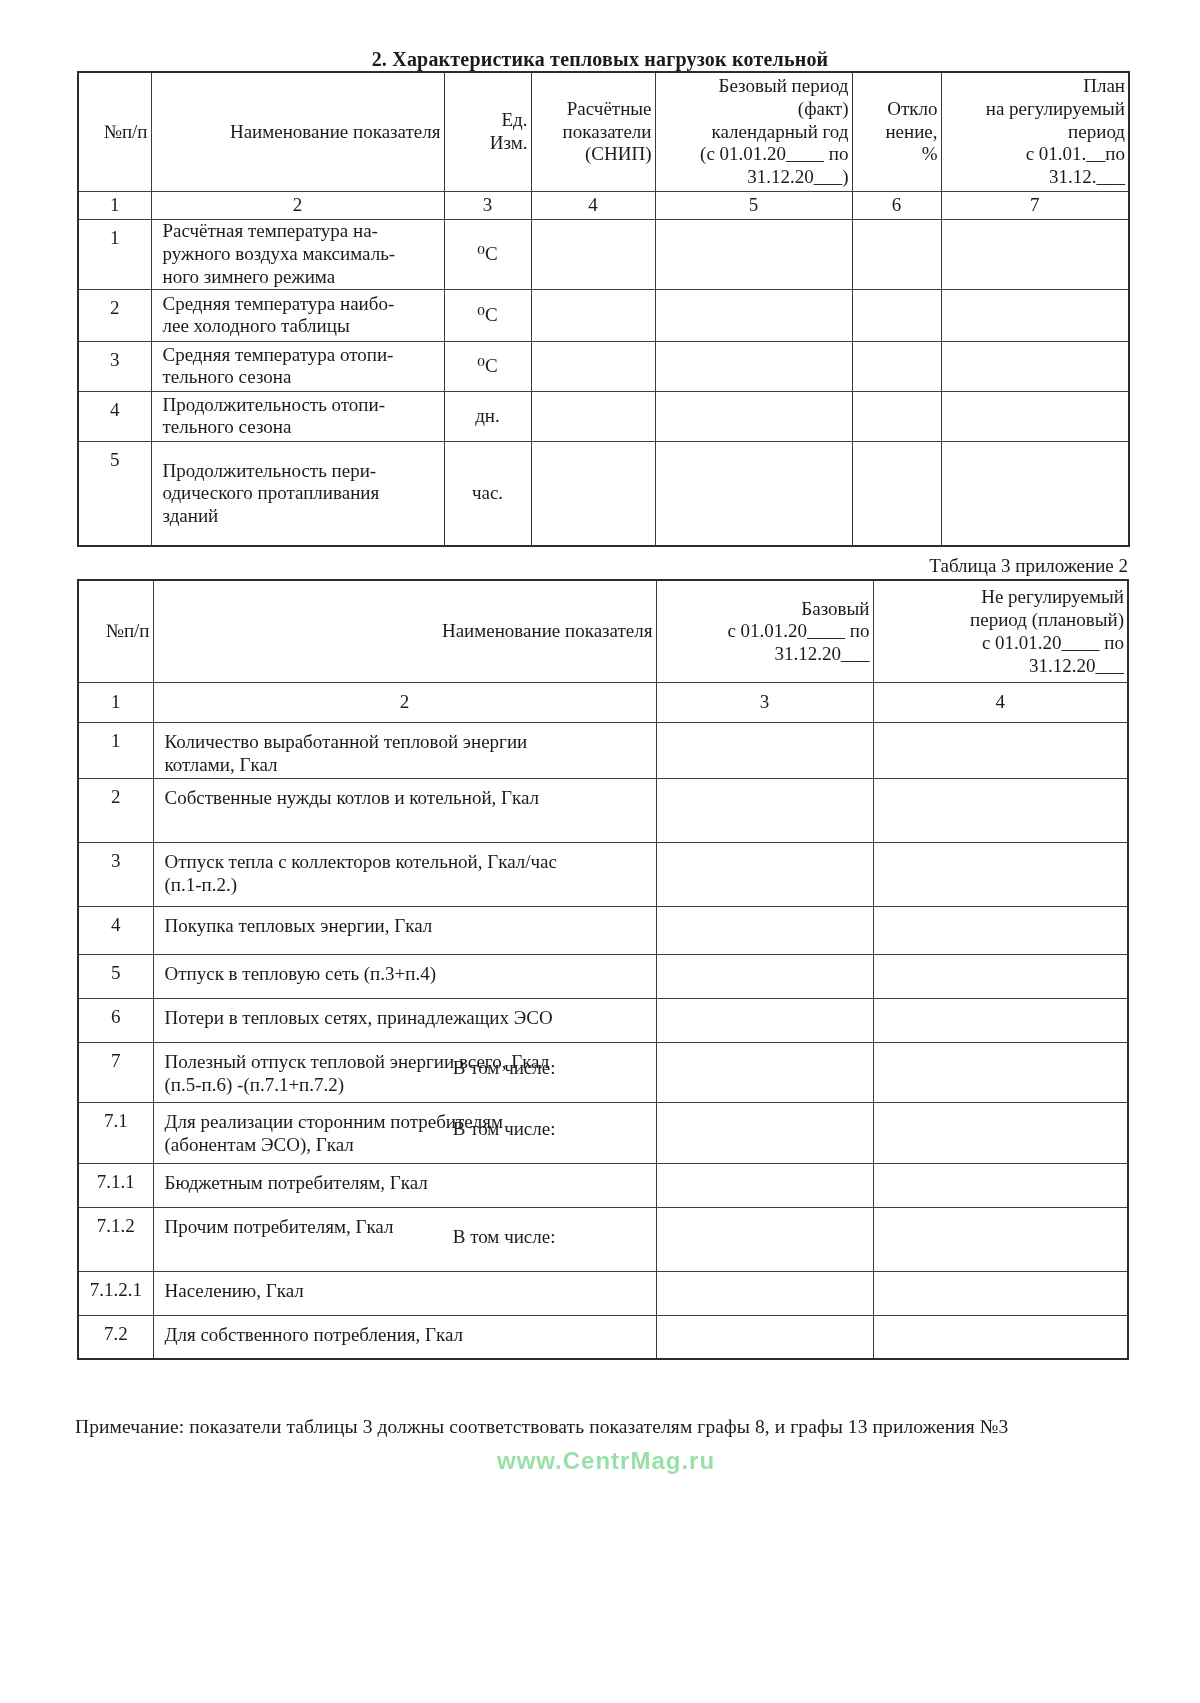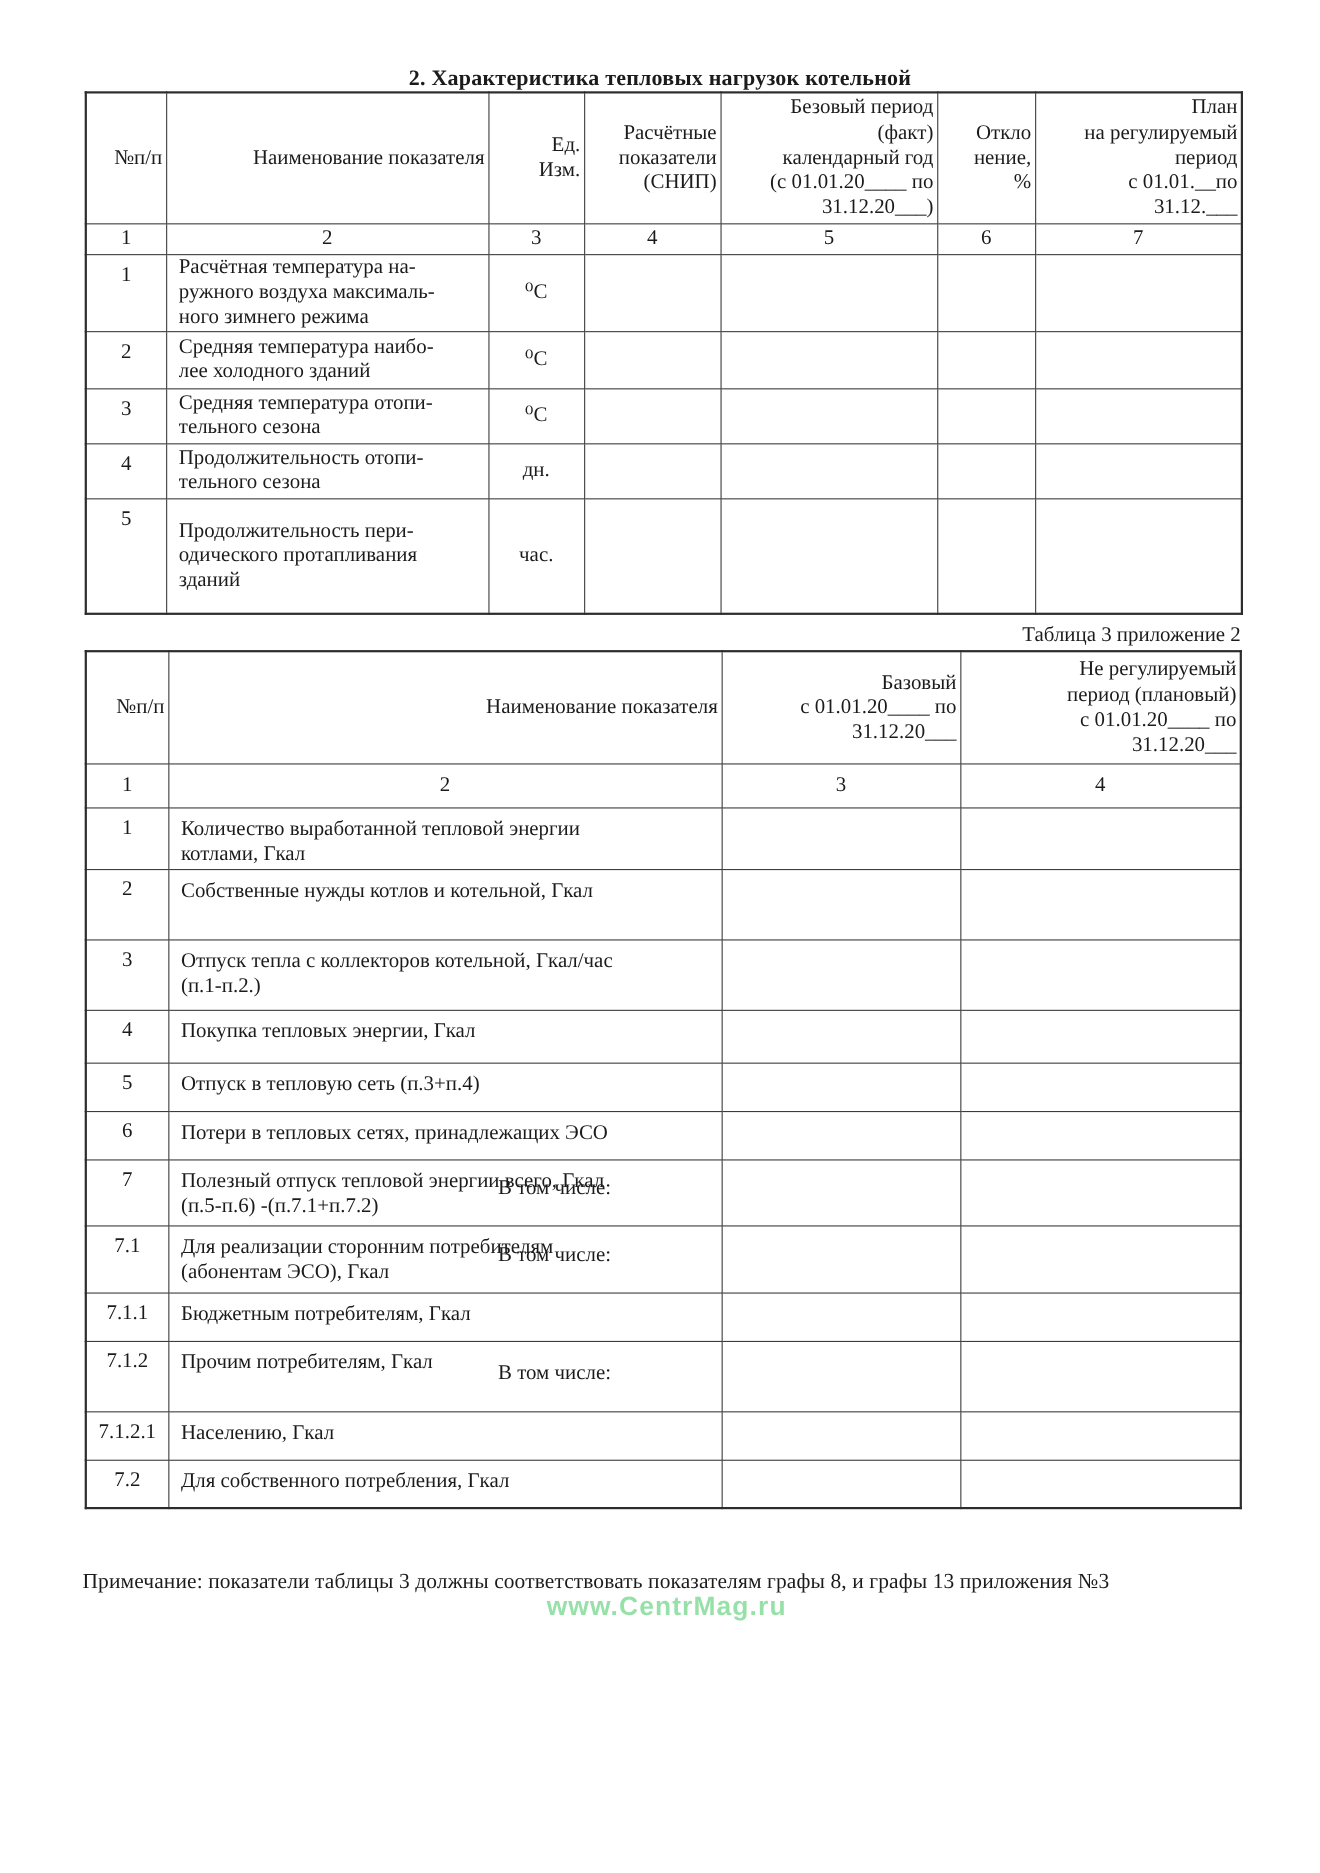--- a/index.html
+++ b/index.html
@@ -3,21 +3,21 @@
 <meta charset="utf-8">
 <style>
   html,body{margin:0;padding:0;}
   body{
     width:1200px;height:1703px;background:#ffffff;
     font-family:"Liberation Serif","DejaVu Serif",serif;
     color:#1b1b1b;
   }
   .page{position:relative;width:1200px;height:1703px;overflow:hidden;}
   .title{
-    padding-top:60px;text-align:center;font-weight:bold;
+    padding-top:48px;text-align:center;font-weight:bold;
     font-size:20px;letter-spacing:.2px;
   }
   .title3{padding-top:0;margin-top:32px;}
   .caption{
     margin:26px 72px 5px 0;text-align:right;font-size:19px;
   }
   .caption3{margin-top:8px;margin-bottom:2px;}
   table{
     border-collapse:collapse;table-layout:fixed;
     margin-left:77px;border:2.4px solid #2c2c2c;
@@ -103,21 +103,21 @@
 ного зимнего режима</td>
           <td class="unit">⁰С</td>
           <td class="val"></td>
           <td class="val"></td>
           <td class="val"></td>
           <td class="val"></td>
         </tr>
         <tr style="height: 52px;">
           <td class="rownum">2</td>
           <td class="name">Средняя температура наибо-
-лее холодного зданий</td>
+лее холодного таблицы</td>
           <td class="unit">⁰С</td>
           <td class="val"></td>
           <td class="val"></td>
           <td class="val"></td>
           <td class="val"></td>
         </tr>
         <tr style="height: 50px;">
           <td class="rownum">3</td>
           <td class="name">Средняя температура отопи-
 тельного сезона</td>

